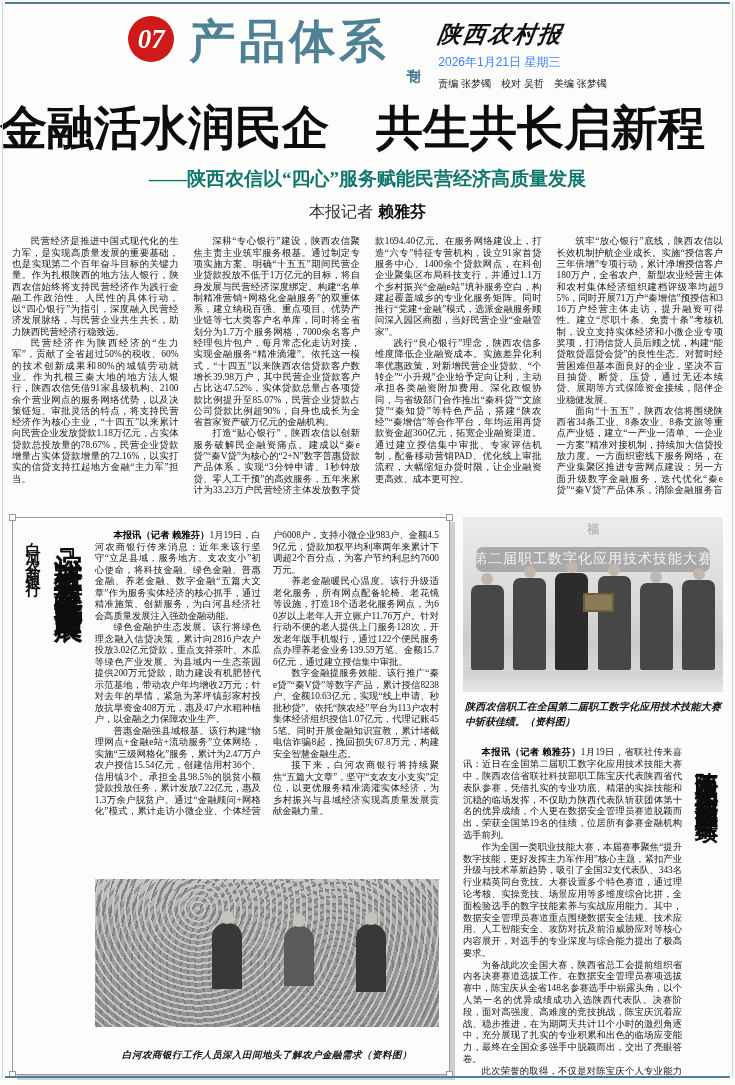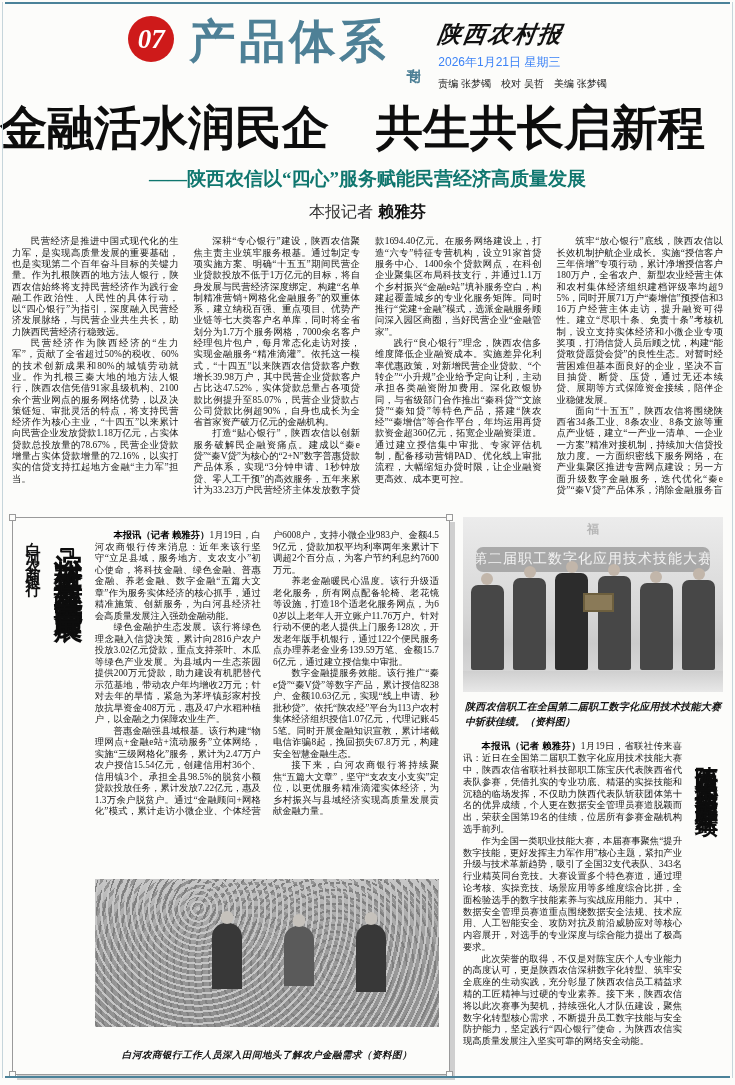--- a/index.html
+++ b/index.html
@@ -87,21 +87,21 @@
   .fu { position:absolute; top:2%; left:50%; transform:translateX(-50%); font-size:12px;
     color:#b5b5b5; font-weight:700; }
   .people { position:absolute; left:3%; right:3%; bottom:13%; height:55%; display:flex;
     justify-content:space-between; align-items:flex-end; z-index:2; }
   .person { width:13.5%; background:#474747; border-radius:7px 7px 2px 2px; position:relative; }
   .person::before { content:""; position:absolute; top:-12px; left:50%; transform:translateX(-50%);
     width:12px; height:12px; border-radius:50%; background:#c2b6aa; }
   .person.suit { background:#2c2c2c; }
   .plaque { position:absolute; left:46%; bottom:46%; width:12%; height:11%; background:#8a7a58;
     border:2px solid #6d5f3e; z-index:3; }
-  .skills-caption { font-size:10px; font-weight:700; font-style:italic; margin:7px 2px 12px;
+  .skills-caption { font-size:10px; font-weight:700; font-style:italic; margin:7px 2px 18px;
     line-height:1.5; text-align:justify; }
   .skills-row { display:flex; gap:10px; flex:1; min-height:0; }
   .skills-text { flex:1; min-width:0; text-align:justify; font-size:9.3px; line-height:11.8px; overflow:hidden; }
   .skills-headline { writing-mode:vertical-rl; text-orientation:upright; font-size:23px;
     font-weight:900; font-family:"Liberation Sans",sans-serif; letter-spacing:3px;
     padding-top:6px; flex:none; color:#0d0d0d; }
 </style>
 </head>
 <body>
 
@@ -182,20 +182,21 @@
           <div class="person" style="height:90%;"></div>
           <div class="person" style="height:93%;"></div>
         </div>
         <div class="plaque"></div>
       </div>
       <div class="skills-caption">陕西农信职工在全国第二届职工数字化应用技术技能大赛中斩获佳绩。（资料图）</div>
       <div class="skills-row">
         <div class="skills-text">
           <p class="para"><b>本报讯（记者 赖雅芬）</b><span>1月19日，省联社传来喜讯：近日在全国第二届职工数字化应用技术技能大赛中，陕西农信省联社科技部职工陈宝庆代表陕西省代表队参赛，凭借扎实的专业功底、精湛的实操技能和沉稳的临场发挥，不仅助力陕西代表队斩获团体第十名的优异成绩，个人更在数据安全管理员赛道脱颖而出，荣获全国第19名的佳绩，位居所有参赛金融机构选手前列。</span></p>
           <p class="para">作为全国一类职业技能大赛，本届赛事聚焦“提升数字技能，更好发挥主力军作用”核心主题，紧扣产业升级与技术革新趋势，吸引了全国32支代表队、343名行业精英同台竞技。大赛设置多个特色赛道，通过理论考核、实操竞技、场景应用等多维度综合比拼，全面检验选手的数字技能素养与实战应用能力。其中，数据安全管理员赛道重点围绕数据安全法规、技术应用、人工智能安全、攻防对抗及前沿威胁应对等核心内容展开，对选手的专业深度与综合能力提出了极高要求。</p>
+          <p class="para">为备战此次全国大赛，陕西省总工会提前组织省内各决赛赛道选拔工作。在数据安全管理员赛项选拔赛中，陈宝庆从全省148名参赛选手中崭露头角，以个人第一名的优异成绩成功入选陕西代表队。决赛阶段，面对高强度、高难度的竞技挑战，陈宝庆沉着应战、稳步推进，在为期两天共计11个小时的激烈角逐中，充分展现了扎实的专业积累和出色的临场应变能力，最终在全国众多强手中脱颖而出，交出了亮眼答卷。</p>
           <p class="para">此次荣誉的取得，不仅是对陈宝庆个人专业能力的高度认可，更是陕西农信深耕数字化转型、筑牢安全底座的生动实践，充分彰显了陕西农信员工精益求精的工匠精神与过硬的专业素养。接下来，陕西农信将以此次赛事为契机，持续强化人才队伍建设，聚焦数字化转型核心需求，不断提升员工数字技能与安全防护能力，坚定践行“四心银行”使命，为陕西农信实现高质量发展注入坚实可靠的网络安全动能。</p>
         </div>
         <div class="skills-headline">陕西农信职工在全国技能大赛中获佳绩</div>
       </div>
     </div>
   </div>
 
   <div class="rule-bottom"></div>
 </div>
 

